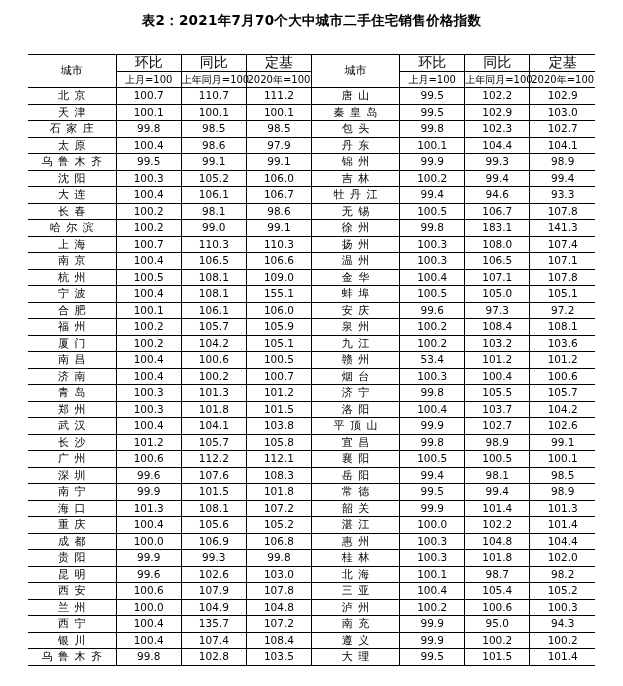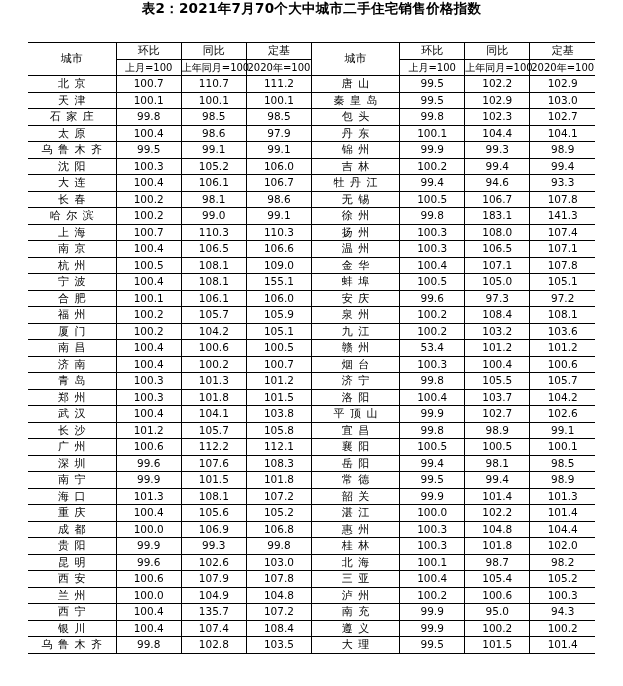--- a/index.html
+++ b/index.html
@@ -19,20 +19,21 @@
     height: 686px;
     position: relative;
     box-sizing: border-box;
     padding: 0;
   }
   .doc-title {
     text-align: center;
     font-size: 13.5px;
     font-weight: bold;
     letter-spacing: 0.3px;
+    padding-top: 12px;
     padding-bottom: 12px;
     color: #000;
   }
   .table-wrap {
     padding: 0 28px;
   }
   table.price-table {
     border-collapse: collapse;
     width: 567px;
     table-layout: fixed;
@@ -55,21 +56,21 @@
   table.price-table tr > th:first-child {
     border-left: none;
   }
   table.price-table tr > td:last-child,
   table.price-table tr > th:last-child {
     border-right: none;
   }
   .hdr-group {
     height: 19px;
     line-height: 19px;
-    font-size: 11px;
+    font-size: 14px;
   }
   .hdr-sub {
     height: 19px;
     line-height: 19px;
     font-size: 10px;
   }
   .city-cell {
     text-align: center;
     font-size: 11px;
     letter-spacing: 0.5em;

